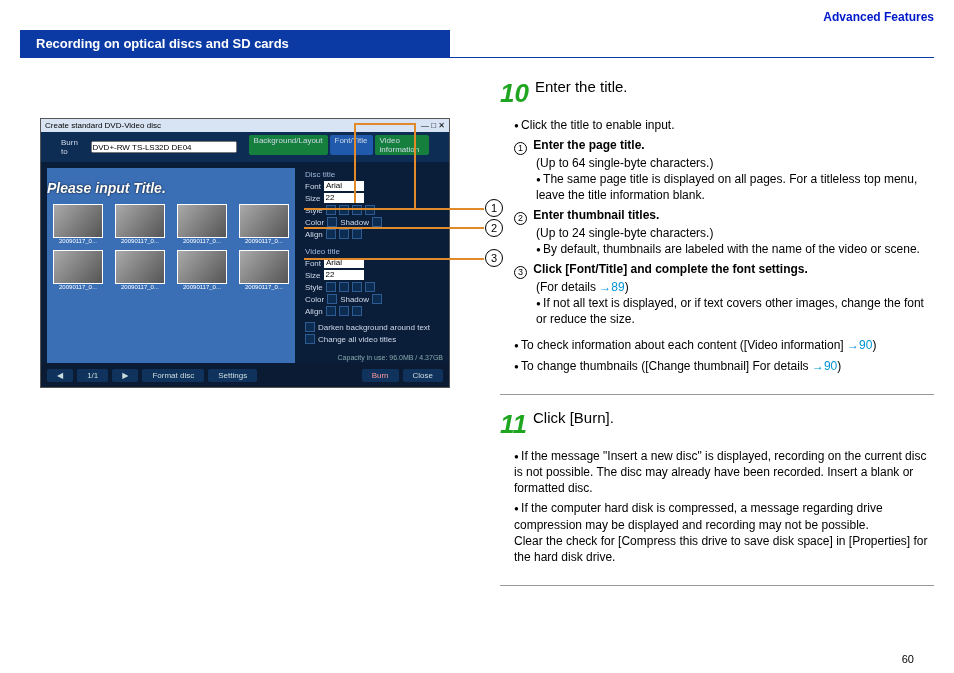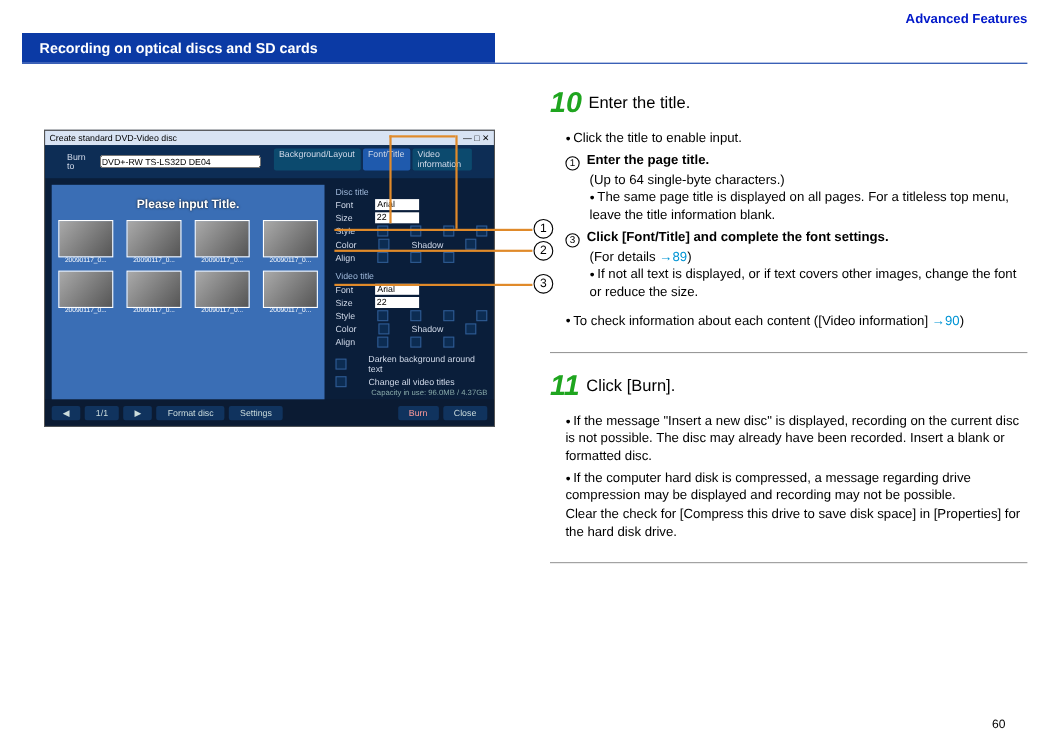--- a/index.html
+++ b/index.html
@@ -38,33 +38,34 @@
   }
   .app-titlebar { background: #d8e3f3; color:#000; padding:2px 4px; display:flex; justify-content:space-between; }
   .app-burnrow { background:#0d2d55; padding:3px 20px; display:flex; align-items:center; gap:6px;}
   .app-burnrow input { font-size:8px; height:12px; width:160px;}
   .app-body { display:flex; height: 218px;}
   .preview-pane {
     width: 248px; margin:6px; background:#3a6eb5; position:relative;
     display:flex; flex-direction:column;
   }
   .preview-title {
-    color:#fff; font-weight:bold; font-size:11px;
-    text-align:center; margin-top:12px; margin-bottom:8px;
+    color:#fff; font-weight:bold; font-size:14px;
+    margin-top:12px; margin-bottom:8px;
     text-shadow:0 0 2px #000;
+    font-style:italic;
   }
   .thumb-row { display:flex; justify-content:space-around; margin-bottom:6px;}
   .thumb { width:50px; height:34px; background:linear-gradient(130deg,#aaa,#555); border:1px solid #fff; }
   .thumb-label { font-size:6px; color:#fff; text-align:center; width:50px;}
   .side-pane { flex:1; padding:4px;}
   .side-tabs { display:flex; gap:2px; margin-bottom:4px;}
-  .side-tab { background:#0c4a6e; padding:1px 5px; border-radius:2px;}
+  .side-tab { background:#15803d; padding:1px 5px; border-radius:2px;}
   .side-tab.active { background:#1f5aad;}
   .section-lbl { color:#9db6d8; margin-top:4px;}
-  .ctrl-row { display:flex; gap:20px; align-items:center; margin:2px 0;}
+  .ctrl-row { display:flex; gap:3px; align-items:center; margin:2px 0;}
   .mini-sel { background:#fff; color:#000; padding:0 2px; width:40px; height:10px;}
   .mini-btn { width:10px;height:10px;background:#0c2c52;border:1px solid #2f5b93;}
   .app-footer { position:absolute; bottom:0; left:0; right:0; height:24px;
     background:#0b1b33; display:flex; justify-content:flex-end; align-items:center; gap:4px; padding:0 6px;}
   .footer-btn { background:#10335e; color:#cdd; padding:2px 10px; border-radius:2px; }
   .footer-btn.burn { color:#ff9a9a;}
   .capacity { position:absolute; bottom:26px; left:6px; right:6px; font-size:7px;
     color:#8aa; display:flex; justify-content:space-between;}
 
   
@@ -73,21 +74,21 @@
   }
   .callout-v { position:absolute; background:#e08a2a; width:2px;}
   .callout-num {
     position:absolute; width:18px; height:18px; border:1px solid #000;
     border-radius:50%; display:flex; align-items:center; justify-content:center;
     font-size:11px; background:#fff;
   }
 
   
   .step { margin-bottom: 20px; }
-  .step-head { display:flex; align-items:center; gap:6px; margin-bottom:8px;}
+  .step-head { display:flex; align-items:flex-start; gap:6px; margin-bottom:8px;}
   .step-num { color:#1fa51f; font-weight:bold; font-size:26px; font-style:italic;}
   .step-title { font-weight:normal; font-size:15px;}
   .bullets { margin-left: 14px;}
   .bullets li { list-style:none; margin-bottom:4px; line-height:1.35; }
   .dotb::before { content:"● "; font-size:8px; vertical-align:1px;}
   .circ {
     display:inline-flex; width:13px; height:13px; border:1px solid #000;
     border-radius:50%; align-items:center; justify-content:center;
     font-size:9px; margin-right:3px; vertical-align:-2px;
   }
@@ -270,34 +271,45 @@
         <li class="dotb">Click the title to enable input.</li>
         <li>
           <span class="circ">1</span>
           <b>Enter the page title.</b><br>
           <span class="sub">(Up to 64 single-byte characters.)</span>
           <ul class="bullets sub">
               <li class="dotb">The same page title is displayed on all pages. For a titleless top menu, leave the title information blank.</li>
             </ul>
         </li>
         <li>
+          <span class="circ">2</span>
+          <b>Enter thumbnail titles.</b><br>
+          <span class="sub">(Up to 24 single-byte characters.)</span>
+          <ul class="bullets sub">
+              <li class="dotb">By default, thumbnails are labeled with the name of the video or scene.</li>
+            </ul>
+        </li>
+        <li>
           <span class="circ">3</span>
           <b>Click [Font/Title] and complete the font settings.</b><br>
           <span class="sub">
             <span>(For details </span><span class="link">→89</span><span>)</span>
           </span>
           <ul class="bullets sub">
               <li class="dotb">If not all text is displayed, or if text covers other images, change the font or reduce the size.</li>
             </ul>
         </li>
       </ul>
       <ul class="bullets" style="margin-top:10px">
         <li class="dotb">
           <span>To check information about each content ([Video information] </span><span class="link">→90</span><span>)</span>
         </li>
+        <li class="dotb">
+          <span>To change thumbnails ([Change thumbnail] For details </span><span class="link">→90</span><span>)</span>
+        </li>
       </ul>
     </div>
 
     <hr class="sep">
 
     <div class="step">
       <div class="step-head">
         <span class="step-num">11</span>
         <span class="step-title">Click [Burn].</span>
       </div>

